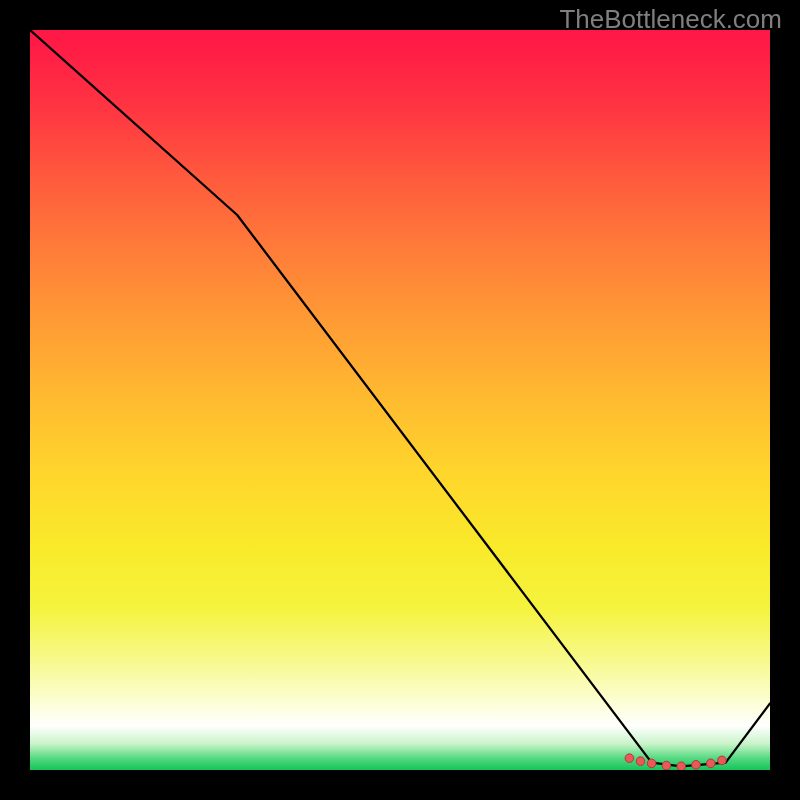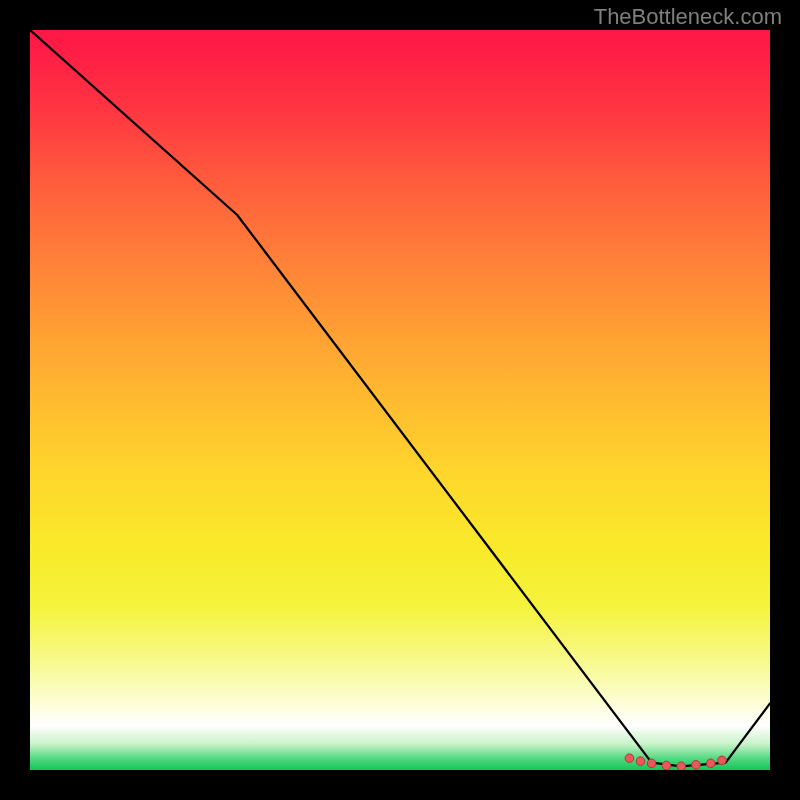--- a/index.html
+++ b/index.html
@@ -14,21 +14,21 @@
   .container {
     position: relative;
     width: 800px;
     height: 800px;
   }
   .watermark {
     position: absolute;
     top: 4px;
     right: 18px;
     color: #7f7f7f;
-    font-size: 22px;
+    font-size: 26px;
     font-weight: 400;
     z-index: 10;
   }
   .plot-area {
     position: absolute;
     left: 30px;
     top: 30px;
     width: 740px;
     height: 740px;
   }

